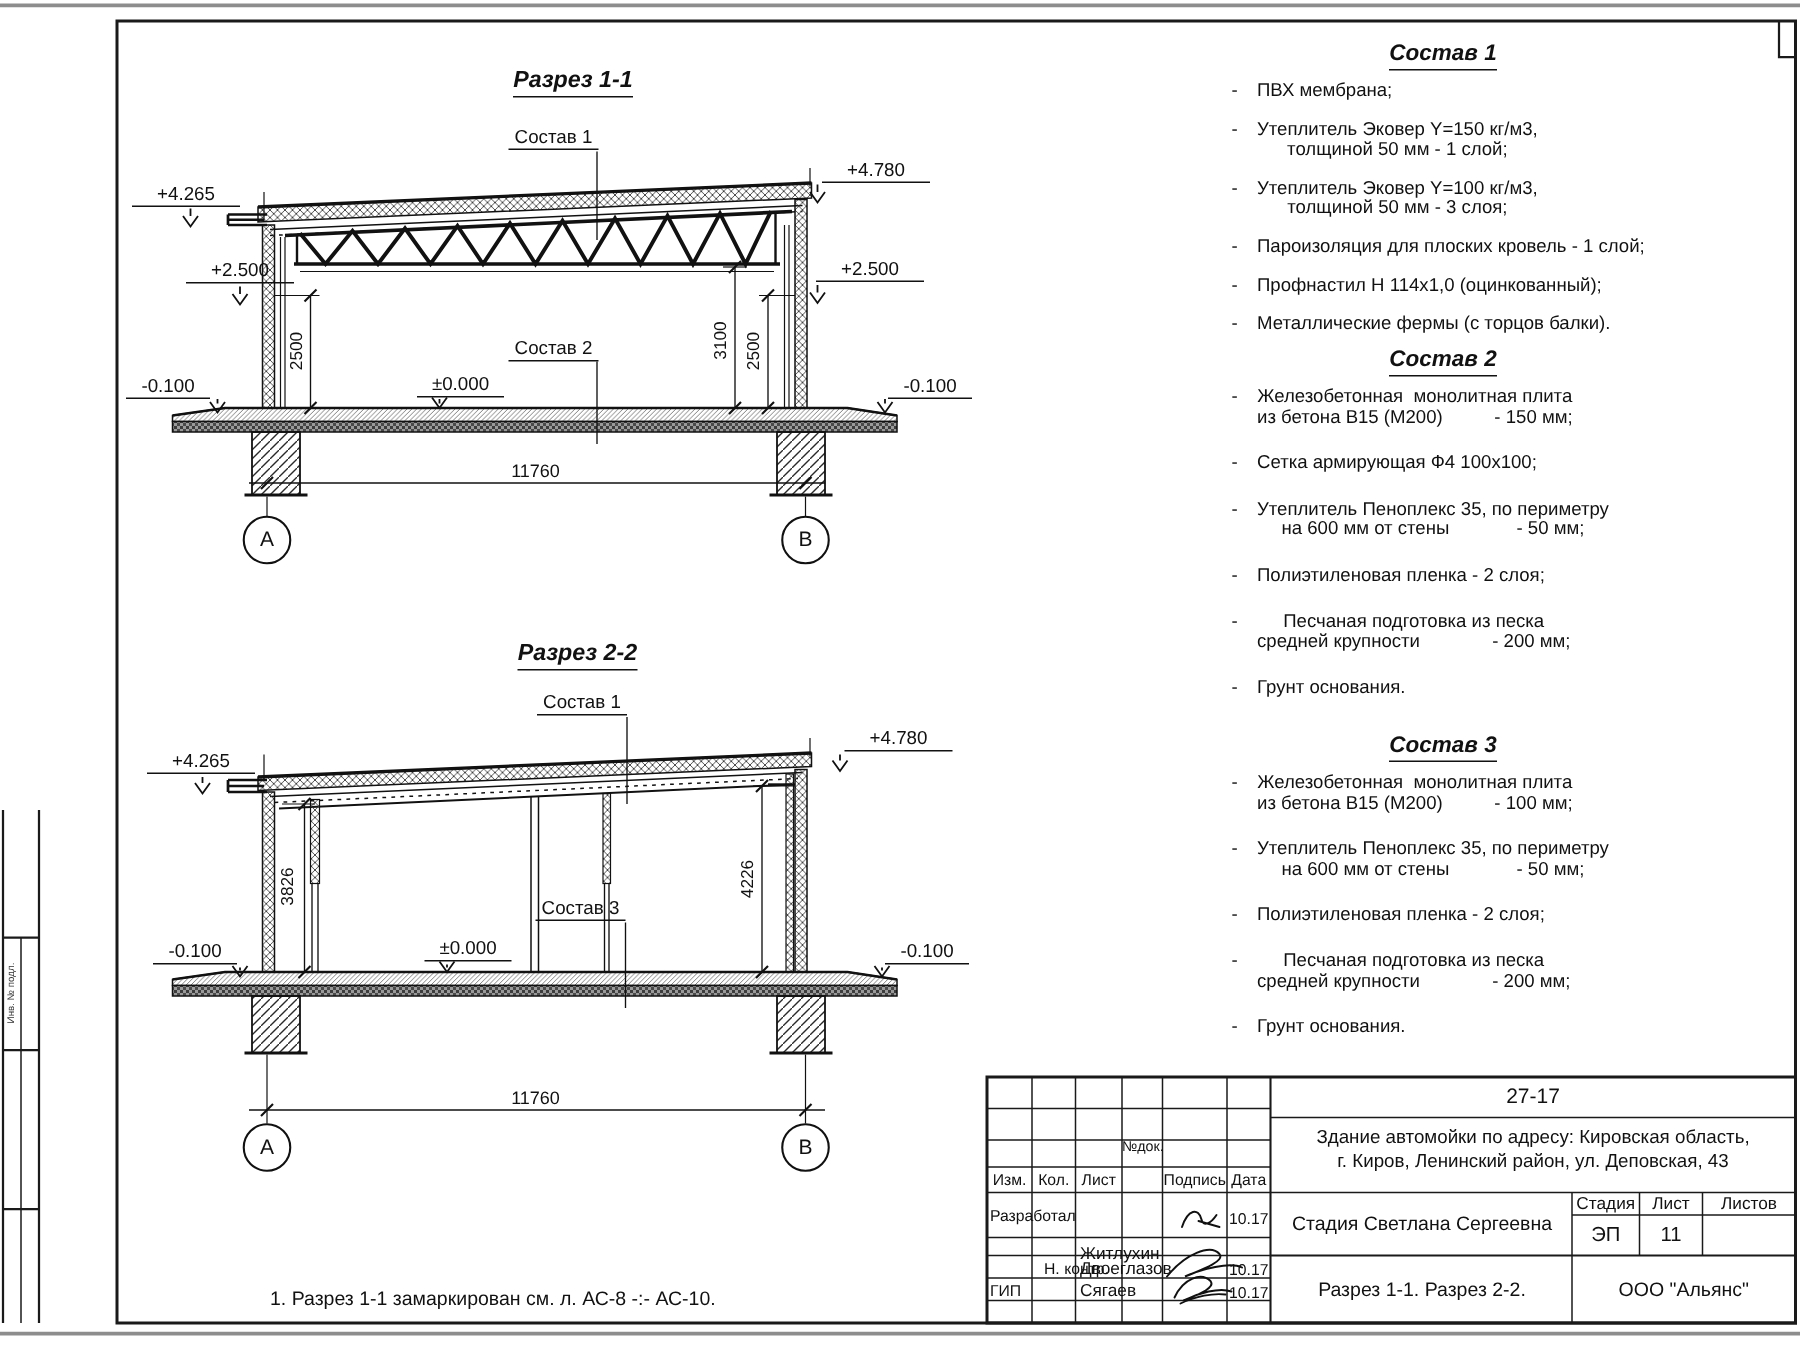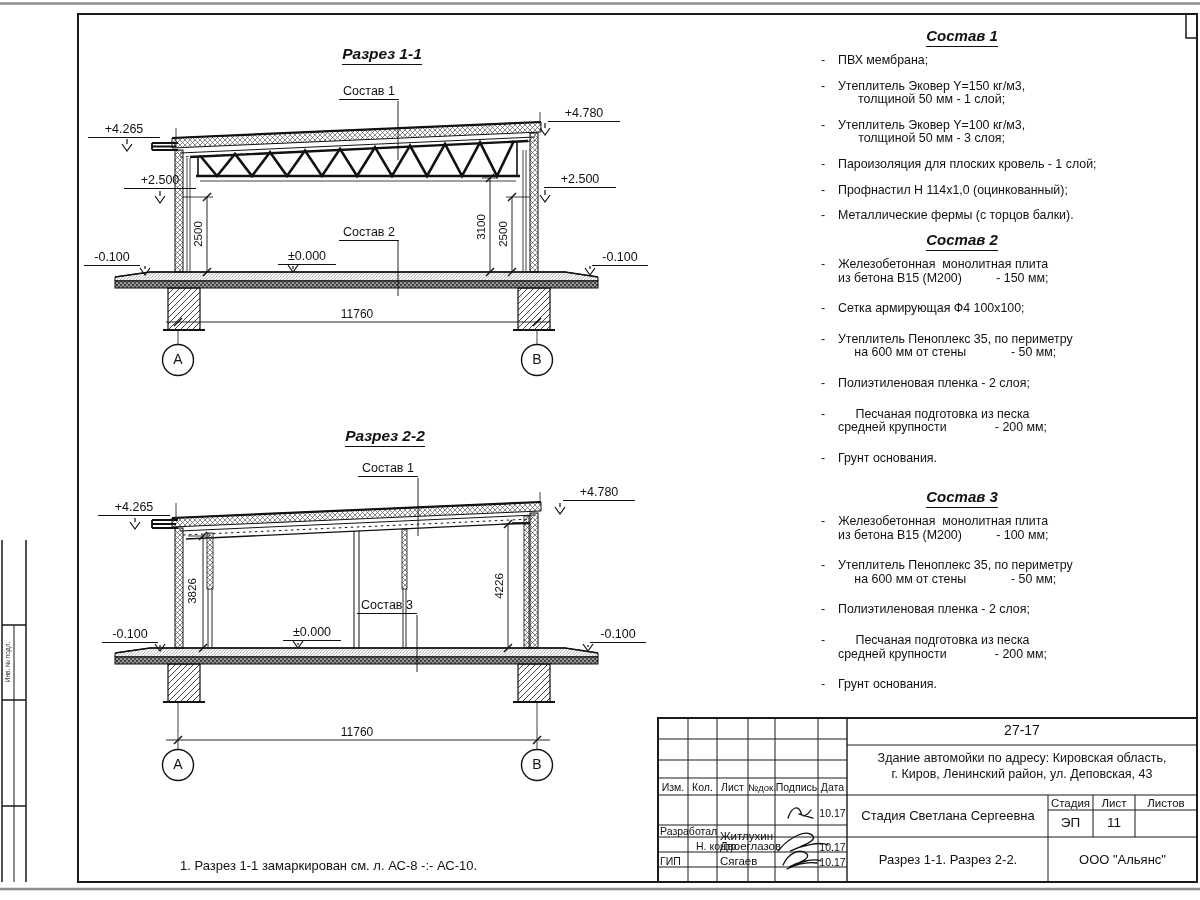--- a/index.html
+++ b/index.html
@@ -345,25 +345,25 @@
       </div>
   <div class="ci m17">
         <span class="b">-</span>
         <div class="t"><div>Грунт основания.</div></div>
       </div>
 </div>
 
 <div class="tb tbc" style="left:658px; top:781px; width:30px; font-size:10.5px;">Изм.</div>
 <div class="tb tbc" style="left:688px; top:781px; width:29px; font-size:10.5px;">Кол.</div>
 <div class="tb tbc" style="left:717px; top:781px; width:31px; font-size:10.5px;">Лист</div>
-<div class="tb tbc" style="left:748px; top:781px; width:27px; font-size:9.5px;text-align:right;">№док.</div>
+<div class="tb tbc" style="left:748px; top:758px; width:27px; font-size:9.5px;text-align:right;">№док.</div>
 <div class="tb tbc" style="left:775px; top:781px; width:43px; font-size:10.5px;">Подпись</div>
 <div class="tb tbc" style="left:818px; top:781px; width:29px; font-size:10.5px;">Дата</div>
 
-<div class="tb" style="left:660px; top:825px; font-size:10.5px;">Разработал</div>
+<div class="tb" style="left:660px; top:805px; font-size:10.5px;">Разработал</div>
 <div class="tb" style="left:720px; top:830px;">Житлухин</div>
 <div class="tb tbc" style="left:818px; top:807px; width:29px; font-size:10.5px;">10.17</div>
 
 <div class="tb" style="left:660px; top:840px; font-size:10.5px;padding-left:36px;">Н. контр.</div>
 <div class="tb" style="left:720px; top:840px;">Двоеглазов</div>
 <div class="tb tbc" style="left:818px; top:841px; width:29px; font-size:10.5px;">10.17</div>
 
 <div class="tb" style="left:660px; top:855px; font-size:10.5px;">ГИП</div>
 <div class="tb" style="left:720px; top:855px;">Сягаев</div>
 <div class="tb tbc" style="left:818px; top:856px; width:29px; font-size:10.5px;">10.17</div>

